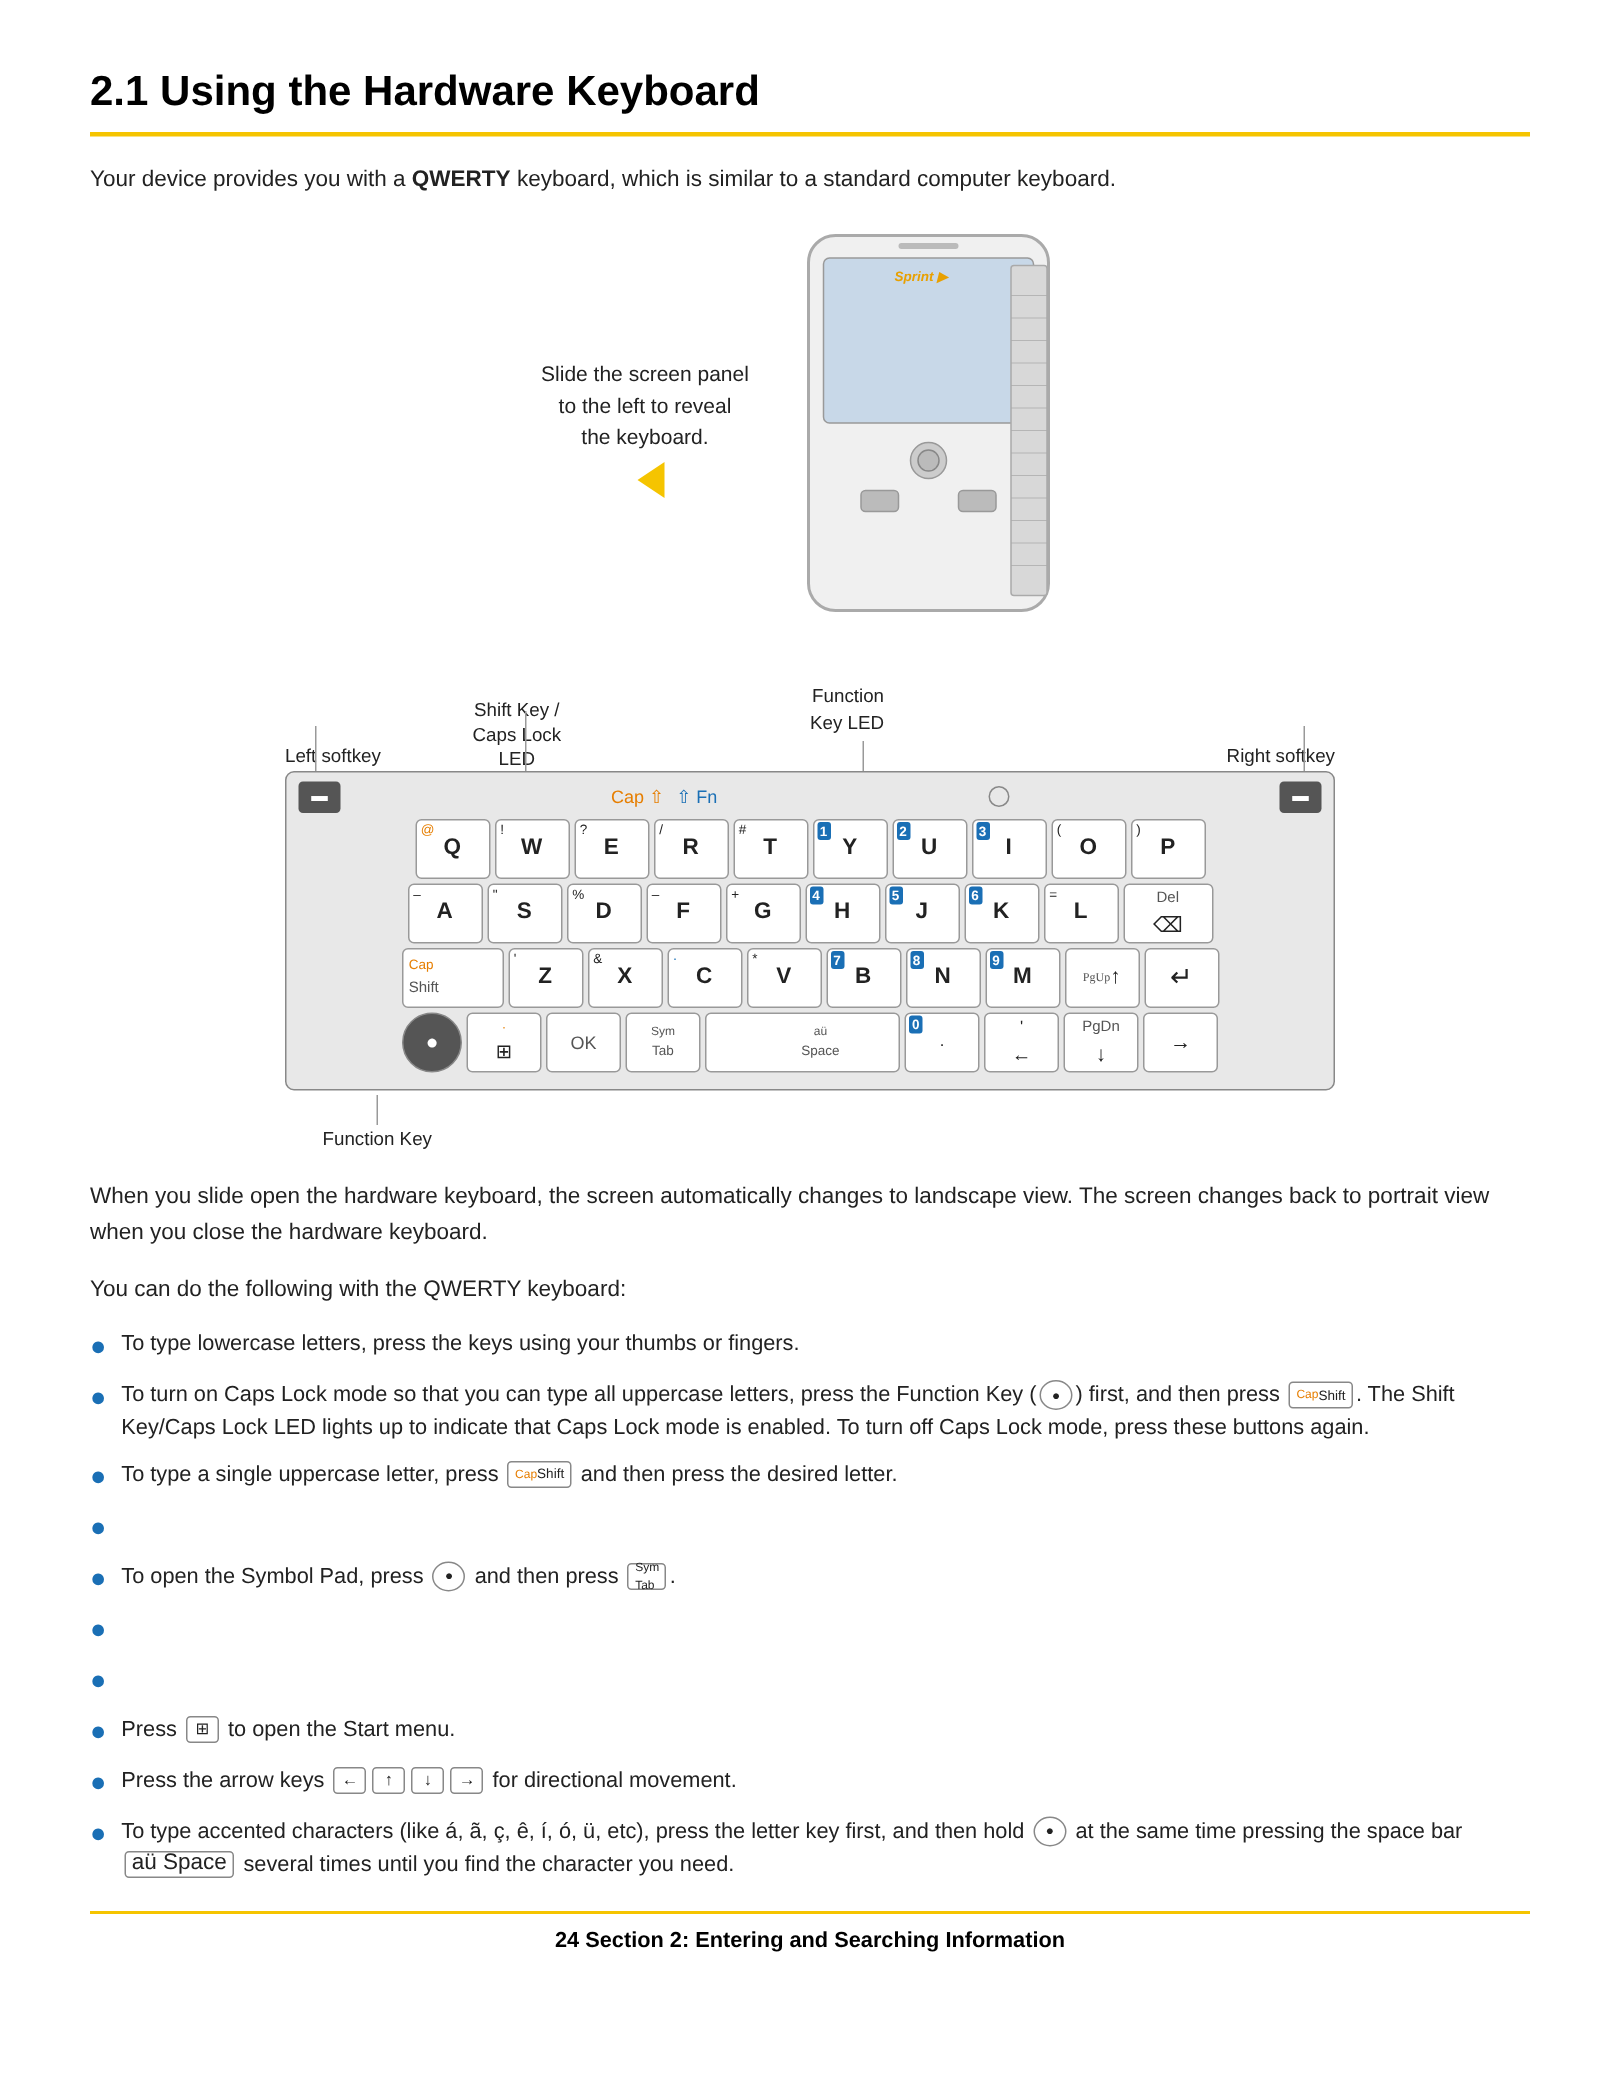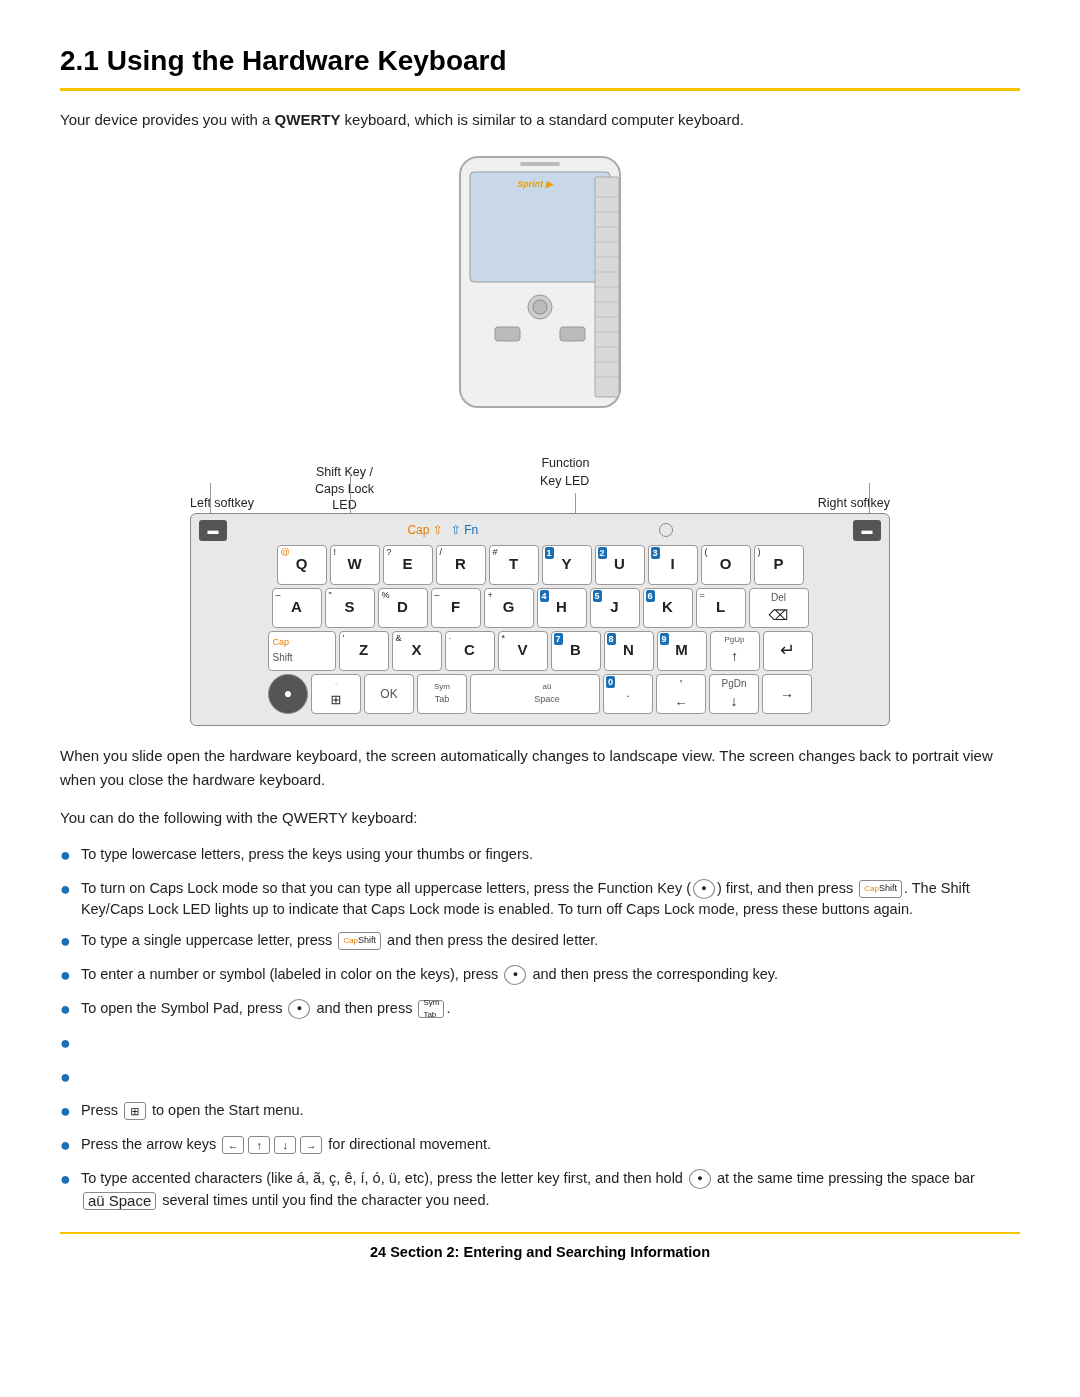--- a/index.html
+++ b/index.html
@@ -228,20 +228,26 @@
 
 <h1>2.1  Using the Hardware Keyboard</h1>
 
 <p class="intro">
   <span>Your device provides you with a </span><strong>QWERTY</strong><span> keyboard, which is similar to a standard computer keyboard.</span>
 </p>
 
 <div class="full-diagram">
   <div class="slide-section">
 
+    <div style="display:flex;flex-direction:column;align-items:center;gap:6px;">
+      <div class="slide-text">Slide the screen panel<br>to the left to reveal<br>the keyboard.</div>
+      <div style="display:flex;align-items:center;">
+        <span class="arrow-right"></span>
+      </div>
+    </div>
 
     <div>
       <svg width="200" height="260" viewBox="0 0 200 260" xmlns="http://www.w3.org/2000/svg">
 
         <rect x="20" y="5" width="160" height="250" rx="18" ry="18" fill="#f0f0f0" stroke="#aaa" stroke-width="2"></rect>
 
         <rect x="30" y="20" width="140" height="110" rx="4" fill="#c8d8e8" stroke="#999" stroke-width="1"></rect>
 
         <text x="95" y="35" text-anchor="middle" font-size="9" fill="#e8a000" font-style="italic" font-weight="bold">Sprint ▶</text>
 
@@ -414,21 +420,21 @@
           <span class="main-char">B</span>
         </div>
         <div class="key">
           <span class="num-badge">8</span>
           <span class="main-char">N</span>
         </div>
         <div class="key">
           <span class="num-badge">9</span>
           <span class="main-char">M</span>
         </div>
-        <div class="key" style="width:50px; font-size:9px; flex-direction:column;">
+        <div class="key" style="width:50px; font-size:9px; flex-direction:row;font-family:Liberation Serif, serif;">
           <span style="color:#555;font-size:8px;">PgUp</span>
           <span style="font-size:14px;">↑</span>
         </div>
         <div class="key key-enter" style="width:50px;">
           ↵
         </div>
       </div>
 
       <div class="key-row">
         <div class="key key-round" style="background:#555; color:#fff; border-radius:50%; width:40px; height:40px; font-size:14px;">●</div>
@@ -454,20 +460,26 @@
           <span style="font-size:13px;">←</span>
         </div>
         <div class="key" style="width:50px; font-size:9px; flex-direction:column;">
           <span style="color:#555;font-size:10px;">PgDn</span>
           <span style="font-size:14px;">↓</span>
         </div>
         <div class="key" style="width:50px; font-size:14px;">→</div>
       </div>
     </div>
 
+    <div style="display:flex; justify-content:flex-start; padding-left:25px; margin-top:3px;">
+      <div style="display:flex; flex-direction:column; align-items:center;">
+        <div style="width:1px; height:20px; background:#999;"></div>
+        <span style="font-size:12.5px;">Function Key</span>
+      </div>
+    </div>
   </div>
 </div>
 
 <p class="body-text">When you slide open the hardware keyboard, the screen automatically changes to landscape view. The screen changes back to portrait view when you close the hardware keyboard.</p>
 <p class="body-text">You can do the following with the QWERTY keyboard:</p>
 
 <ul class="bullet-list">
   <li>
     <span class="bullet-dot">●</span>
     <span>To type lowercase letters, press the keys using your thumbs or fingers.</span>
@@ -481,21 +493,20 @@
   </li>
   <li>
     <span class="bullet-dot">●</span>
     <span>To type a single uppercase letter, press <span class="inline-key">
           <span style="color:#e67e00;font-size:8px;">Cap</span>
           <span style="font-size:9px;">Shift</span>
         </span> and then press the desired letter.</span>
   </li>
   <li>
     <span class="bullet-dot">●</span>
-    <span>To enter a number or symbol (labeled in color on the keys), press <span class="inline-key inline-key-round">●</span> and then press the corresponding key.</span>
   </li>
   <li>
     <span class="bullet-dot">●</span>
     <span>To open the Symbol Pad, press <span class="inline-key inline-key-round">●</span> and then press <span class="inline-key">
           <span style="font-size:8px;">Sym<br>Tab</span>
         </span>.</span>
   </li>
   <li>
     <span class="bullet-dot">●</span>
   </li>

